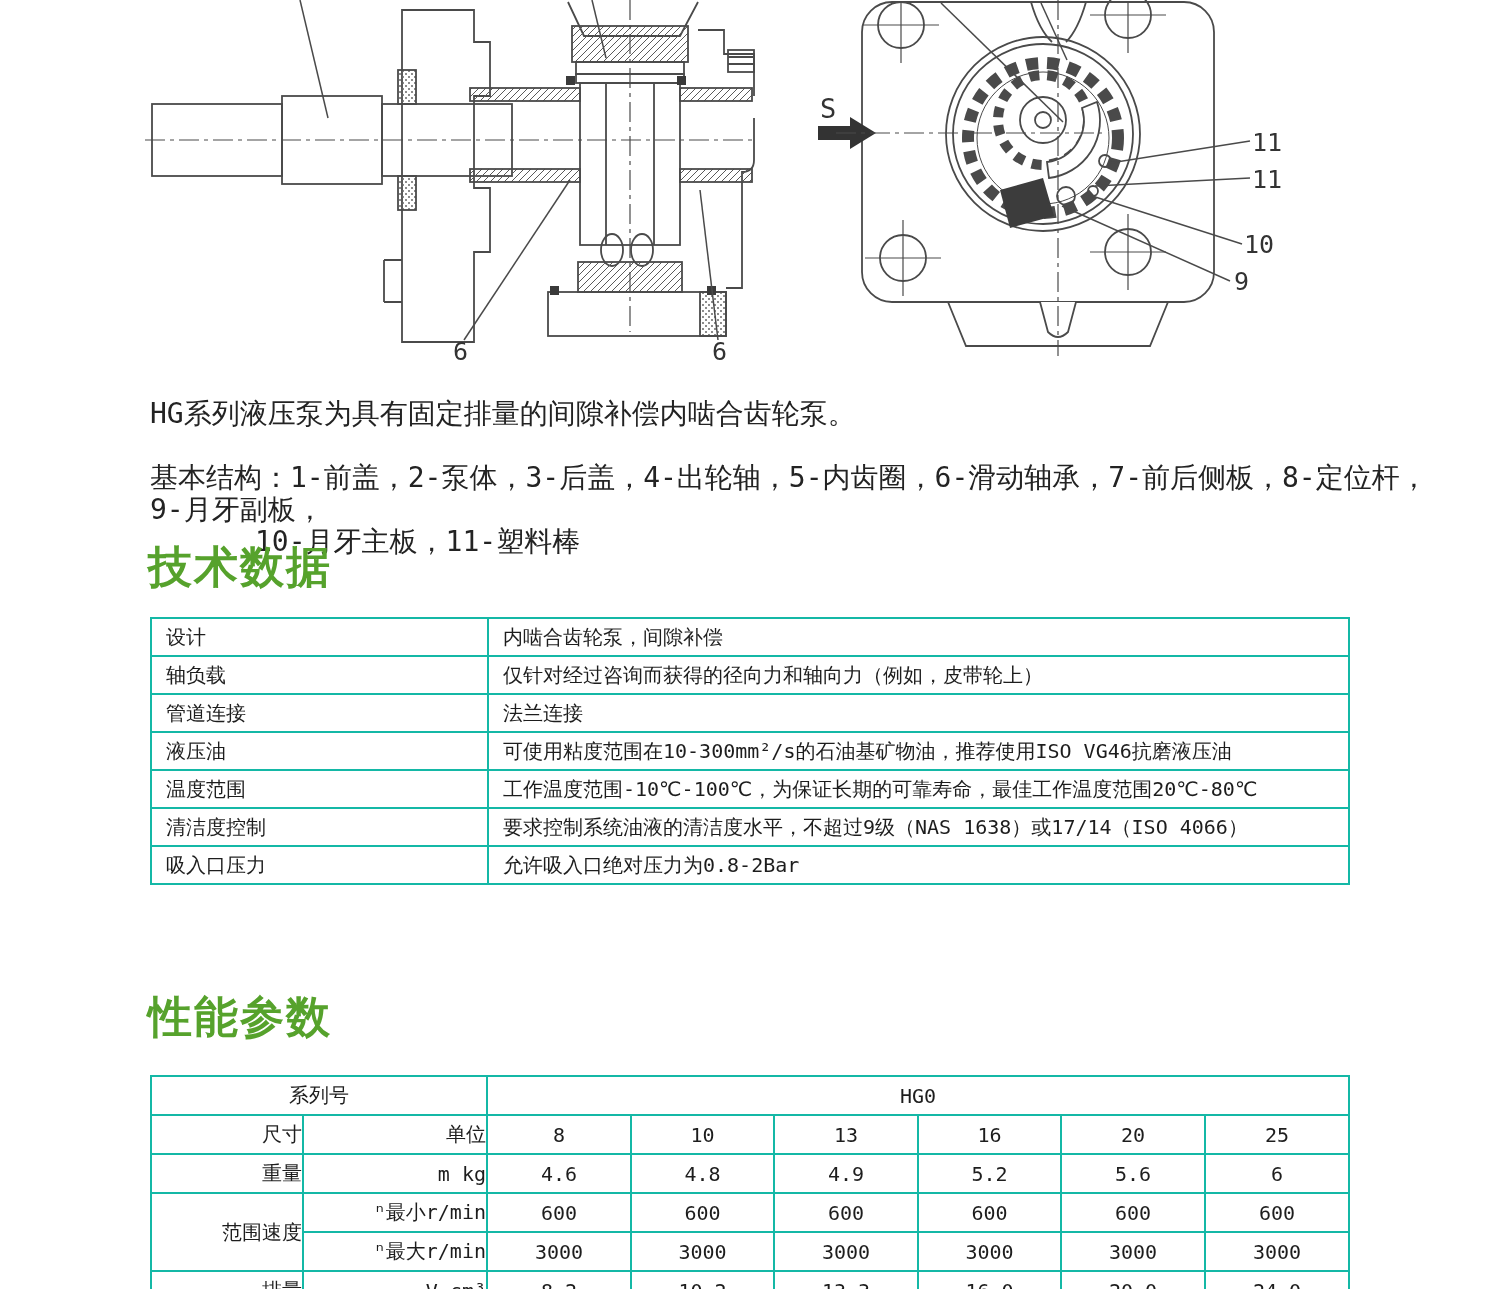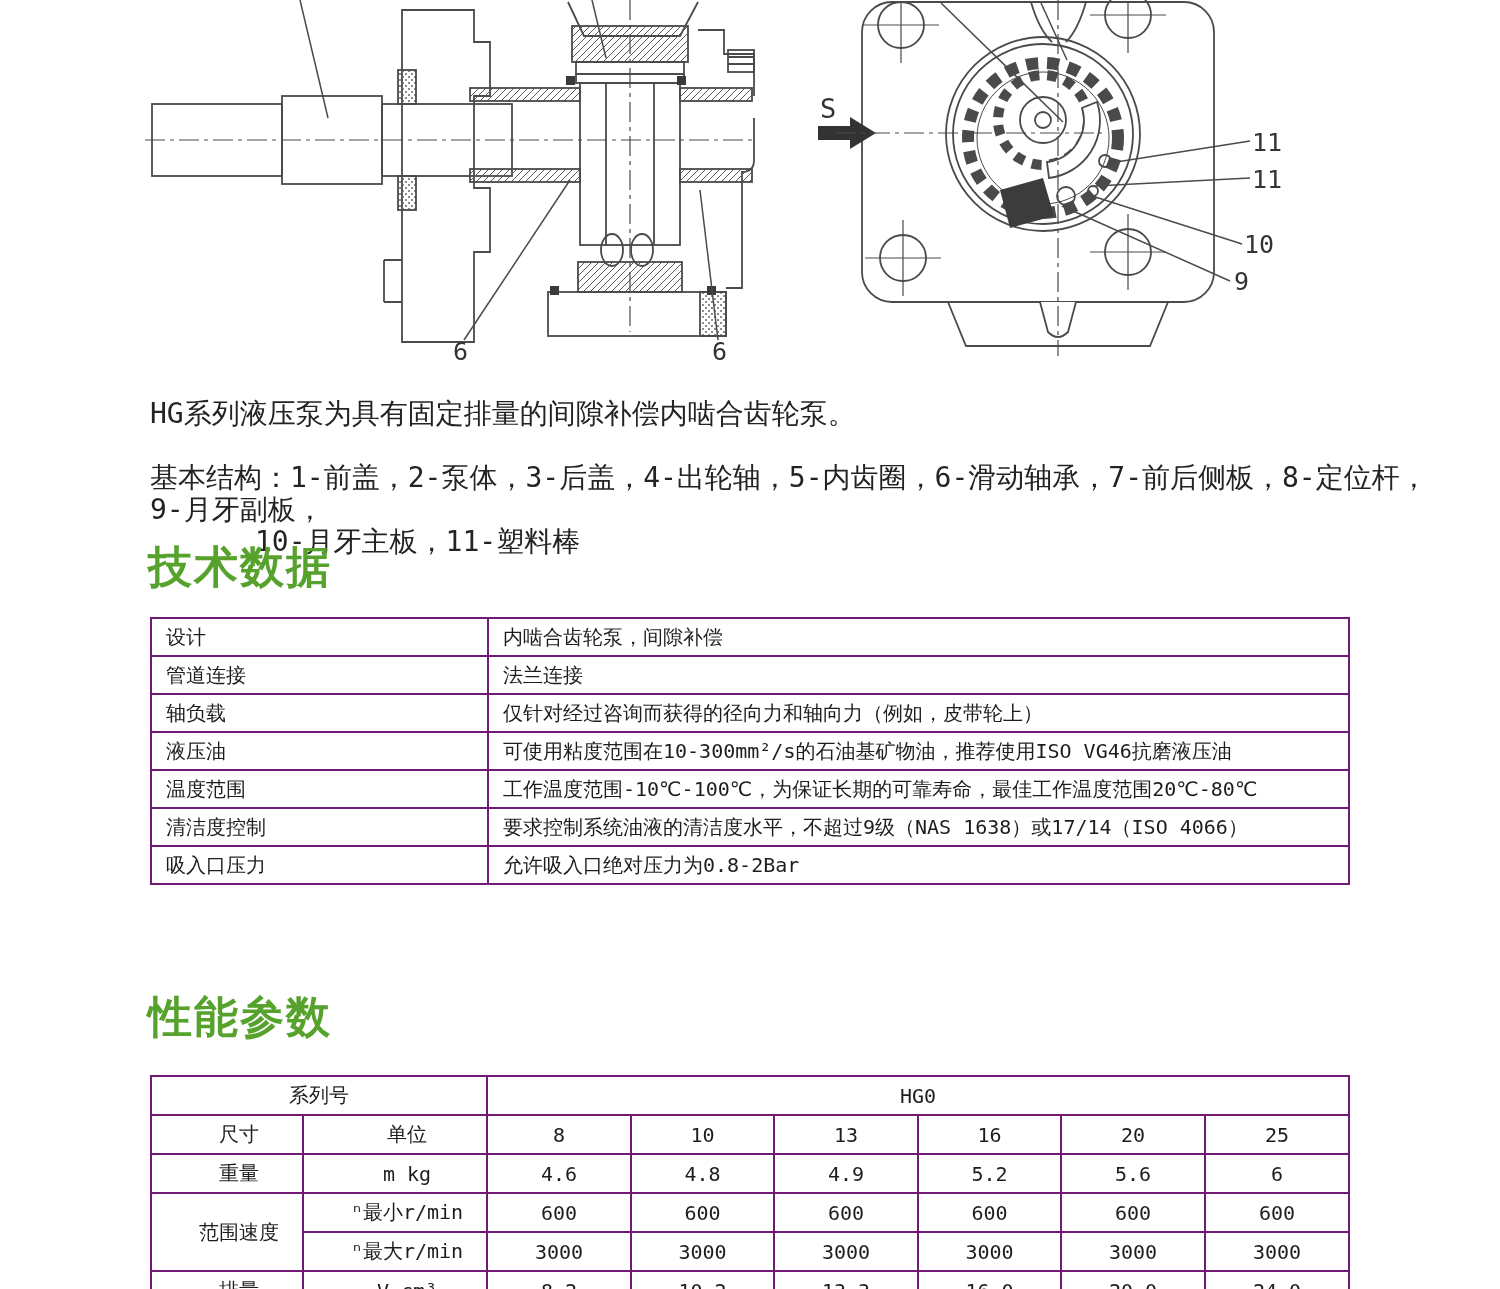--- a/index.html
+++ b/index.html
@@ -14,27 +14,27 @@
     font-family:"DejaVu Sans Mono","DejaVu Sans",sans-serif;
     font-size:28px;line-height:32px;color:#232323;
   }
   .section-title{
     font-size:44px;font-weight:700;color:#56a22c;
     font-family:"DejaVu Sans","Liberation Sans",sans-serif;
     letter-spacing:2px;
   }
   table{border-collapse:collapse;table-layout:fixed;
     font-family:"DejaVu Sans Mono","DejaVu Sans",sans-serif;}
-  td{border:2px solid #701a75;font-size:20px;color:#1d1d1d;
+  td{border:2px solid #14b8a6;font-size:20px;color:#1d1d1d;
      padding:0;vertical-align:middle;overflow:hidden;white-space:nowrap;}
   .tech-table{width:1198px;}
   .tech-table td{height:36px;padding-left:14px;text-align:left;}
   .perf-table{width:1198px;}
   .perf-table td{height:37px;text-align:center;}
-  .perf-table td.lbl{text-align:center;padding-left:24px;}
+  .perf-table td.lbl{text-align:right;padding-left:24px;}
   svg text{font-family:"DejaVu Sans Mono","DejaVu Sans",sans-serif;fill:#333;}
   .indent2{padding-left:105px;}
 </style>
 </head>
 <body>
 
 <svg class="abs" style="left:140px;top:0;" width="620" height="365" viewBox="0 0 620 365">
   <defs>
     <pattern id="hatchL" width="7" height="7" patternUnits="userSpaceOnUse">
       <path d="M0,7 L7,0" stroke="#5a5a5a" stroke-width="1"></path>
@@ -211,26 +211,26 @@
   <colgroup>
       <col style="width:337px">
       <col style="width:861px">
     </colgroup>
   <tbody>
     <tr>
       <td>设计</td>
       <td>内啮合齿轮泵，间隙补偿</td>
     </tr>
     <tr>
+      <td>轴负载</td>
+      <td>仅针对经过咨询而获得的径向力和轴向力（例如，皮带轮上）</td>
+    </tr>
+    <tr>
       <td>管道连接</td>
       <td>法兰连接</td>
-    </tr>
-    <tr>
-      <td>轴负载</td>
-      <td>仅针对经过咨询而获得的径向力和轴向力（例如，皮带轮上）</td>
     </tr>
     <tr>
       <td>液压油</td>
       <td>可使用粘度范围在10-300mm²/s的石油基矿物油，推荐使用ISO VG46抗磨液压油</td>
     </tr>
     <tr>
       <td>温度范围</td>
       <td>工作温度范围-10℃-100℃，为保证长期的可靠寿命，最佳工作温度范围20℃-80℃</td>
     </tr>
     <tr>

